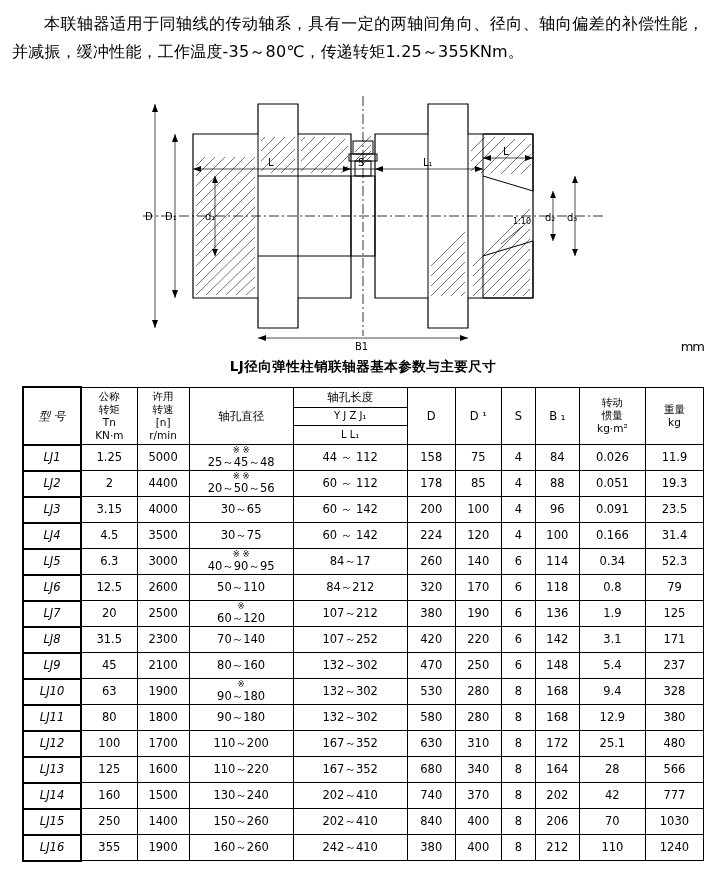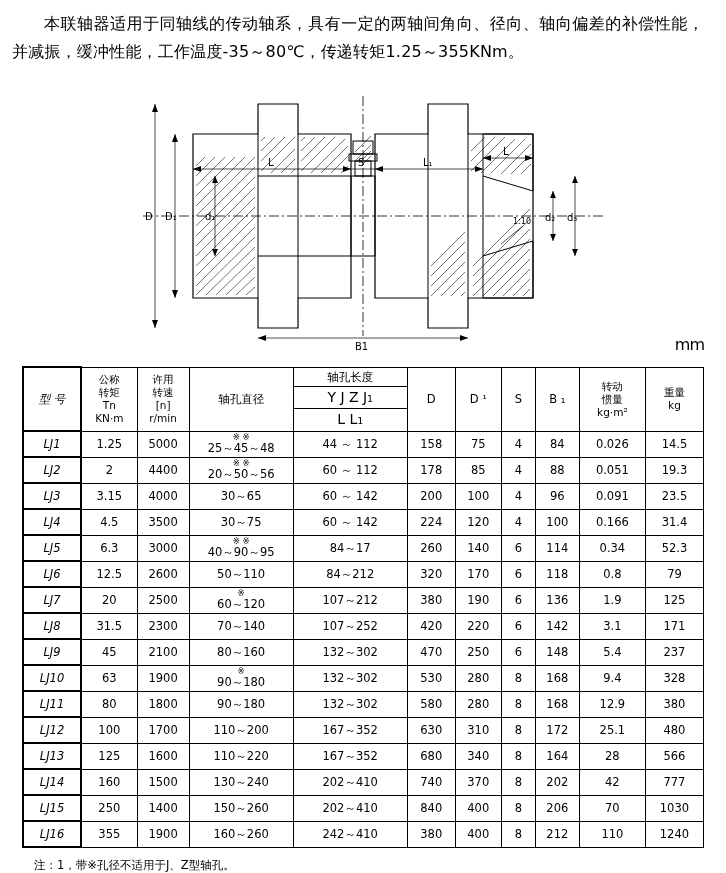--- a/index.html
+++ b/index.html
@@ -42,21 +42,21 @@
   .fig-caption {
     text-align: center;
     font-size: 13.5px;
     font-weight: bold;
     margin-top: 2px;
     letter-spacing: 0.5px;
   }
   .unit-note {
     position: absolute;
     right: 22px;
-    font-size: 16px;
+    font-size: 13px;
     letter-spacing: -1px;
   }
   table.spec {
     border-collapse: collapse;
     margin: 10px auto 0 auto;
     width: 682px;
     font-size: 11.5px;
     table-layout: fixed;
   }
   table.spec td, table.spec th {
@@ -70,21 +70,21 @@
   }
   table.spec thead td {
     height: auto;
     padding: 2px 1px;
   }
   .outer-border {
     border: 2px solid #000 !important;
     font-style: italic;
   }
   .hdr-small { font-size: 10.5px; line-height: 1.25; }
-  .hdr-sub { font-size: 14px; }
+  .hdr-sub { font-size: 10px; }
   .cell-stars { position: relative; }
   .cell-stars .sline { font-size: 8.5px; line-height: 1; }
   .notes {
     margin: 8px 0 0 34px;
     font-size: 11.5px;
     line-height: 1.7;
   }
   .note-line { white-space: nowrap; }
 </style>
 </head>
@@ -235,20 +235,21 @@
         <text x="420" y="89">L</text>
         <text x="462" y="155">d₂</text>
         <text x="484" y="155">d₃</text>
         <text x="430" y="158" font-size="8">1:10</text>
         <text x="272" y="284">B1</text>
       </g>
     </svg>
     <div class="unit-note" style="bottom:2px;">mm</div>
   </div>
 
+  <div class="fig-caption">LJ径向弹性柱销联轴器基本参数与主要尺寸</div>
 
   <table class="spec">
     <colgroup>
       <col style="width:58px">
       <col style="width:56px">
       <col style="width:52px">
       <col style="width:104px">
       <col style="width:114px">
       <col style="width:48px">
       <col style="width:46px">
@@ -303,21 +304,21 @@
           <td class="cell-stars">
             <div class="sline">※  ※</div>
             <div>25～45～48</div>
           </td>
           <td>44 ～ 112</td>
           <td>158</td>
           <td>75</td>
           <td>4</td>
           <td>84</td>
           <td>0.026</td>
-          <td>14.5</td>
+          <td>11.9</td>
         </tr>
         <tr>
           <td class="outer-border">LJ2</td>
           <td>2</td>
           <td>4400</td>
           <td class="cell-stars">
             <div class="sline">※  ※</div>
             <div>20～50～56</div>
           </td>
           <td>60 ～ 112</td>

